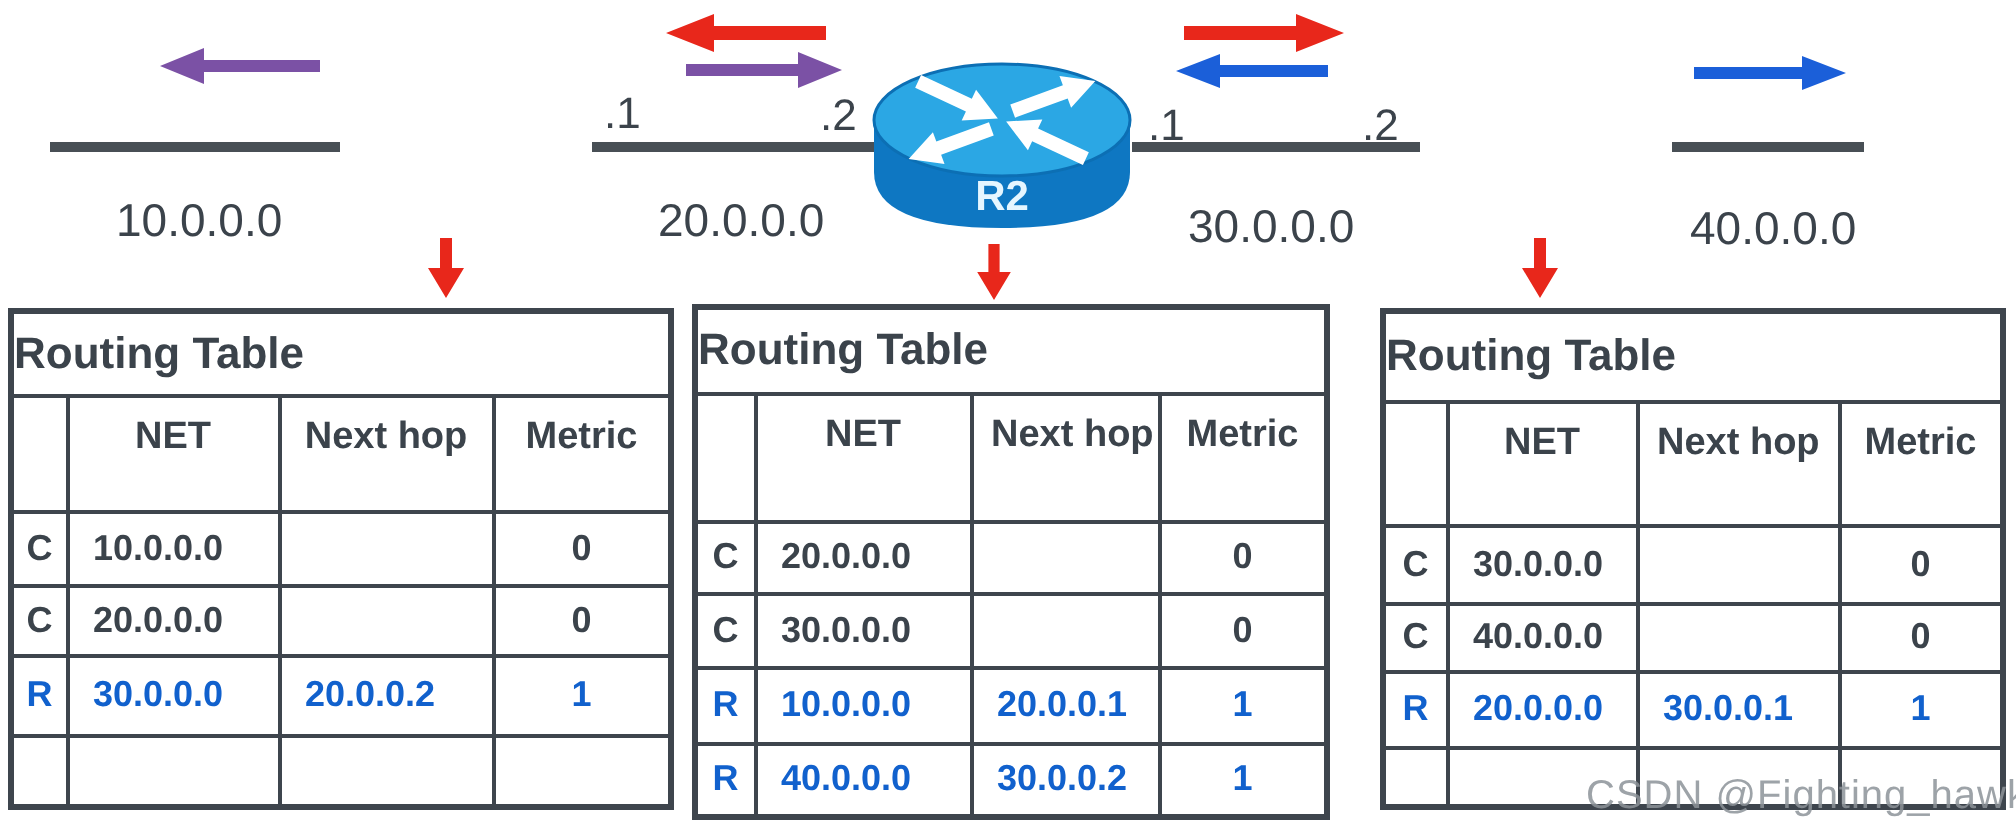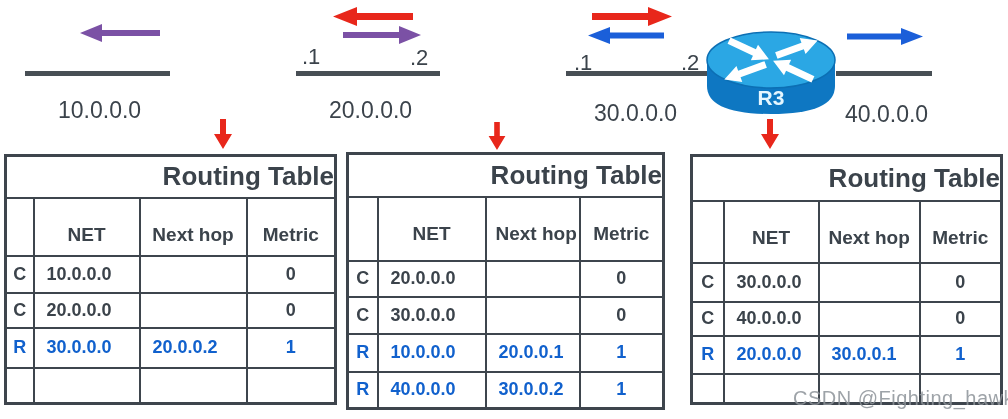--- a/index.html
+++ b/index.html
@@ -18,22 +18,22 @@
   .arrow{position:absolute;}
   
   table.rt{
     position:absolute;border-collapse:collapse;table-layout:fixed;
     background:#ffffff;border:3px solid #3E454D;
   }
   table.rt td{
     border:2px solid #3E454D;color:#3B434B;font-weight:bold;
     font-size:18px;text-align:center;padding:0;overflow:hidden;
   }
-  table.rt td.title{font-size:26px;text-align:right;vertical-align:middle;}
-  table.rt tr.head td{font-size:19px;vertical-align:top;padding-top:25px;}
+  table.rt td.title{font-size:22px;text-align:left;vertical-align:middle;}
+  table.rt tr.head td{font-size:19px;vertical-align:top;padding-top:9px;}
   table.rt tr.head td.h-left{text-align:left;padding-left:9px;}
   table.rt td.net,table.rt td.nh{text-align:left;padding-left:12px;}
   table.rt tr.r-row td{color:#1161CD;}
   .watermark{
     position:absolute;color:#8D9399;opacity:.85;font-size:20px;
     letter-spacing:.5px;white-space:nowrap;z-index:5;
   }
 </style>
 </head>
 <body>
@@ -67,31 +67,31 @@
   <svg class="arrow" style="left:214px;top:119px;" width="18" height="30" viewBox="0 0 18 30">
     <polygon fill="#E8271B" points="6,0 12,0 12,15 18,15 9,30 0,15 6,15"></polygon>
   </svg>
   <svg class="arrow" style="left:488px;top:122px;" width="18" height="28" viewBox="0 0 18 30">
     <polygon fill="#E8271B" points="6,0 12,0 12,15 18,15 9,30 0,15 6,15"></polygon>
   </svg>
   <svg class="arrow" style="left:761px;top:119px;" width="18" height="30" viewBox="0 0 18 30">
     <polygon fill="#E8271B" points="6,0 12,0 12,15 18,15 9,30 0,15 6,15"></polygon>
   </svg>
 
-  <div class="router" style="left:703px;top:26px;">
+  <div class="router" style="left:433px;top:26px;">
     <svg width="136" height="96" viewBox="0 0 136 96">
       <path d="M4 34 L4 60 Q4 88 68 88 Q132 88 132 60 L132 34 Z" fill="#0E77C2"></path>
       <ellipse cx="68" cy="34" rx="64" ry="28" fill="#2BA7E4" stroke="#0C6FB4" stroke-width="1.5"></ellipse>
       <g fill="#ffffff">
         <path transform="translate(94,22) rotate(-20)" d="M-22,-3.5 L6,-3.5 L6,-8.5 L22,0 L6,8.5 L6,3.5 L-22,3.5 Z"></path>
         <path transform="translate(42,46) rotate(160)" d="M-22,-3.5 L6,-3.5 L6,-8.5 L22,0 L6,8.5 L6,3.5 L-22,3.5 Z"></path>
         <path transform="translate(46,24) rotate(25)" d="M-22,-3.5 L6,-3.5 L6,-8.5 L22,0 L6,8.5 L6,3.5 L-22,3.5 Z"></path>
         <path transform="translate(90,44) rotate(205)" d="M-22,-3.5 L6,-3.5 L6,-8.5 L22,0 L6,8.5 L6,3.5 L-22,3.5 Z"></path>
       </g>
-      <text x="68" y="79" text-anchor="middle" fill="#E5F6FF" font-size="21" font-weight="bold" font-family="Liberation Sans, sans-serif">R3</text>
+      <text x="68" y="79" text-anchor="middle" fill="#E5F6FF" font-size="21" font-weight="bold" font-family="Liberation Sans, sans-serif">R2</text>
     </svg>
   </div>
 
   <div class="iface" style="left:302px;top:46px;">.1</div>
   <div class="iface" style="left:410px;top:47px;">.2</div>
   <div class="iface" style="left:574px;top:52px;">.1</div>
   <div class="iface" style="left:681px;top:52px;">.2</div>
 
   <div class="netlabel" style="left:58px;top:99px;">10.0.0.0</div>
   <div class="netlabel" style="left:329px;top:99px;">20.0.0.0</div>

